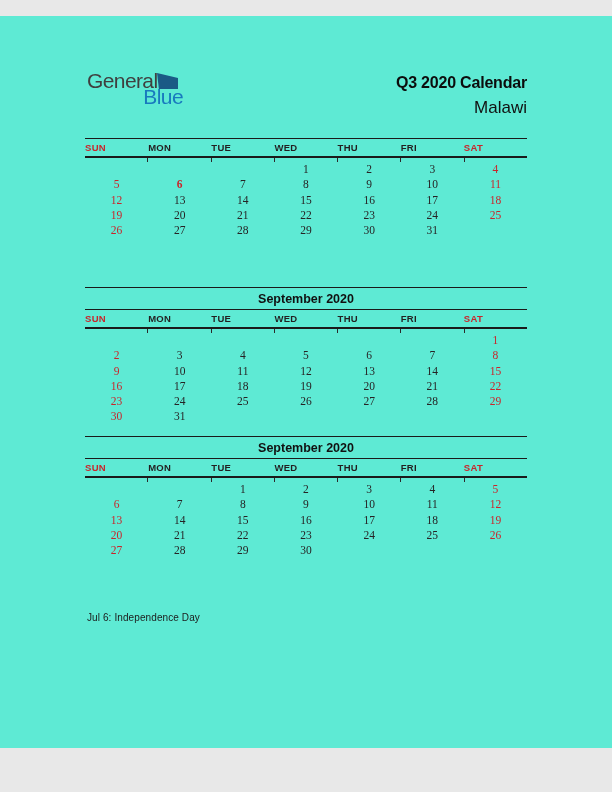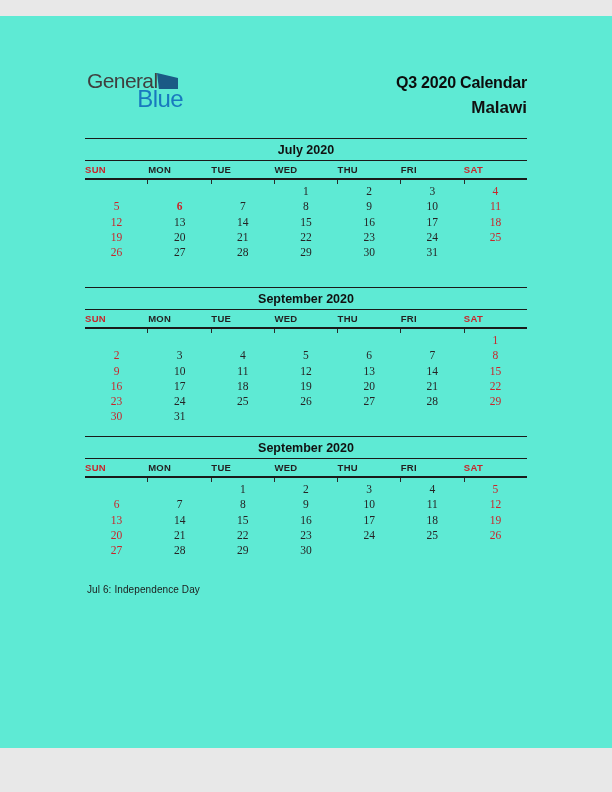--- a/index.html
+++ b/index.html
@@ -20,31 +20,31 @@
     font-size: 21px; color: #3f3f3f; letter-spacing: -0.6px;
   }
   .logo-flag {
     position: absolute; left: 70px; top: 4px;
     width: 21px; height: 16px;
     background: #1a5a85;
     clip-path: polygon(0 0, 100% 32%, 100% 100%, 9% 100%);
   }
   .logo-blue {
     position: absolute; right: 0px; top: 16px;
-    font-size: 24px; color: #1879be; letter-spacing: -0.6px;
+    font-size: 21px; color: #1879be; letter-spacing: -0.6px;
     text-align: right;
   }
 
   
   .title-block { position: absolute; right: 85px; top: 55px; text-align: right; }
   .main-title {
     font-size: 16px; font-weight: bold; color: #0c0c0c; letter-spacing: -0.2px;
     line-height: 24px;
   }
-  .sub-title { font-size: 17px; color: #111111; line-height: 21px; margin-top: 2px; font-weight: bold; }
+  .sub-title { font-size: 17px; color: #111111; line-height: 21px; margin-top: 2px; }
 
   
   .month {
     position: absolute; left: 85px; width: 442px;
     border-top: 1px solid #1a1a1a;
   }
   .month-0 { top: 122px; }
   .month-1 { top: 271px; }
   .month-2 { top: 420px; }
   .month-title {
@@ -67,21 +67,21 @@
     flex: 1; text-align: center;
     font-family: "Liberation Serif", serif;
     font-size: 11.5px; color: #262324;
     height: 15.3px; line-height: 15.5px;
   }
   .red { color: #c9252b; }
   .holiday { color: #c9252b; font-weight: bold; }
 
   
   .footer-note {
-    position: absolute; left: 87px; top: 568px;
+    position: absolute; left: 87px; top: 596px;
     font-size: 10px; color: #1c1c1c; letter-spacing: 0.1px;
   }
 </style>
 </head>
 <body>
 
 <div class="page">
 
   <div class="logo">
     <span class="logo-general">General</span>
@@ -89,21 +89,20 @@
     <span class="logo-blue">Blue</span>
   </div>
 
   <div class="title-block">
     <div class="main-title">Q3 2020 Calendar</div>
     <div class="sub-title">Malawi</div>
   </div>
 
   <div id="months-container">
   <div class="month month-0">
-    <div class="month-title">July 2020</div>
     <div class="day-row">
           <div class="day-cell red">SUN</div>
           <div class="day-cell">MON</div>
           <div class="day-cell">TUE</div>
           <div class="day-cell">WED</div>
           <div class="day-cell">THU</div>
           <div class="day-cell">FRI</div>
           <div class="day-cell red">SAT</div>
         </div>
     <div class="tick-row">

